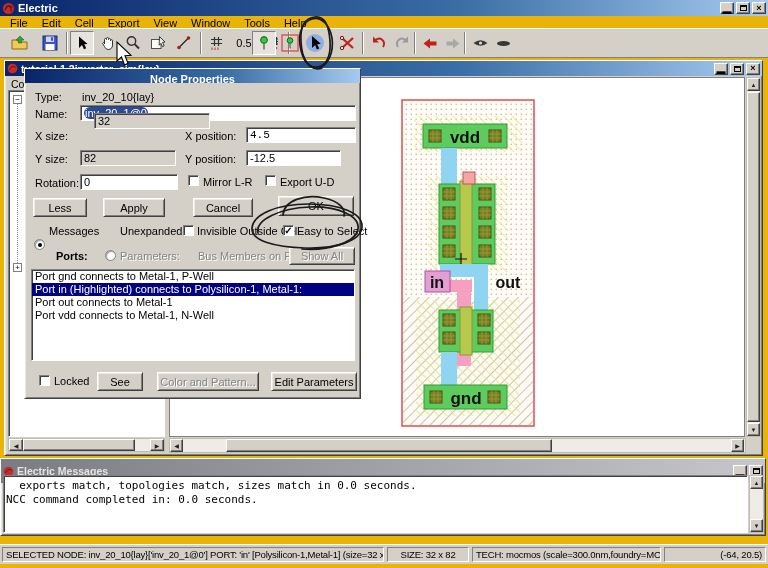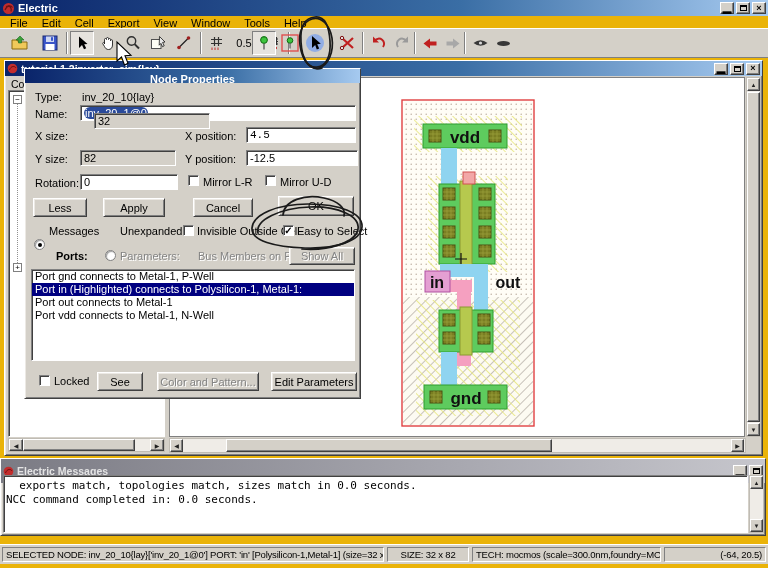--- a/index.html
+++ b/index.html
@@ -375,28 +375,28 @@
     <div class="field abs" style="left:55px;top:36px;width:276px;height:16px;"><span class="sel-text">inv_20_1@0</span></div>
 
     <span class="label abs" style="left:10px;top:61px">X size:</span>
     <div class="field abs sunken-gray" style="left:55px;top:44px;width:116px;height:16px;background:#d4d0c8;margin-left:14px;"><span>32</span></div>
     <span class="label abs" style="left:160px;top:61px">X position:</span>
     <div class="field abs" style="left:221px;top:58px;width:110px;height:16px;font-family:Liberation Mono, monospace;"><span>4.5</span></div>
 
     <span class="label abs" style="left:10px;top:84px">Y size:</span>
     <div class="field abs sunken-gray" style="left:55px;top:81px;width:96px;height:16px;background:#d4d0c8;"><span>82</span></div>
     <span class="label abs" style="left:160px;top:84px">Y position:</span>
-    <div class="field abs" style="left:221px;top:81px;width:112px;height:16px;"><span>-12.5</span></div>
+    <div class="field abs" style="left:221px;top:81px;width:95px;height:16px;"><span>-12.5</span></div>
 
     <span class="label abs" style="left:10px;top:108px">Rotation:</span>
     <div class="field abs" style="left:55px;top:105px;width:98px;height:16px;"><span>0</span></div>
     <div class="checkbox abs" style="left:163px;top:106px"></div>
     <span class="label abs" style="left:178px;top:107px">Mirror L-R</span>
     <div class="checkbox abs" style="left:240px;top:106px"></div>
-    <span class="label abs" style="left:255px;top:107px">Mirror U-D</span>
+    <span class="label abs" style="left:255px;top:107px">Export U-D</span>
 
     <div class="btn abs" style="left:8px;top:129px;width:54px;height:19px;">
         <span>Less</span>
       </div>
     <div class="btn abs" style="left:78px;top:129px;width:62px;height:19px;">
         <span>Apply</span>
       </div>
     <div class="btn abs" style="left:168px;top:129px;width:60px;height:19px;">
         <span>Cancel</span>
       </div>

